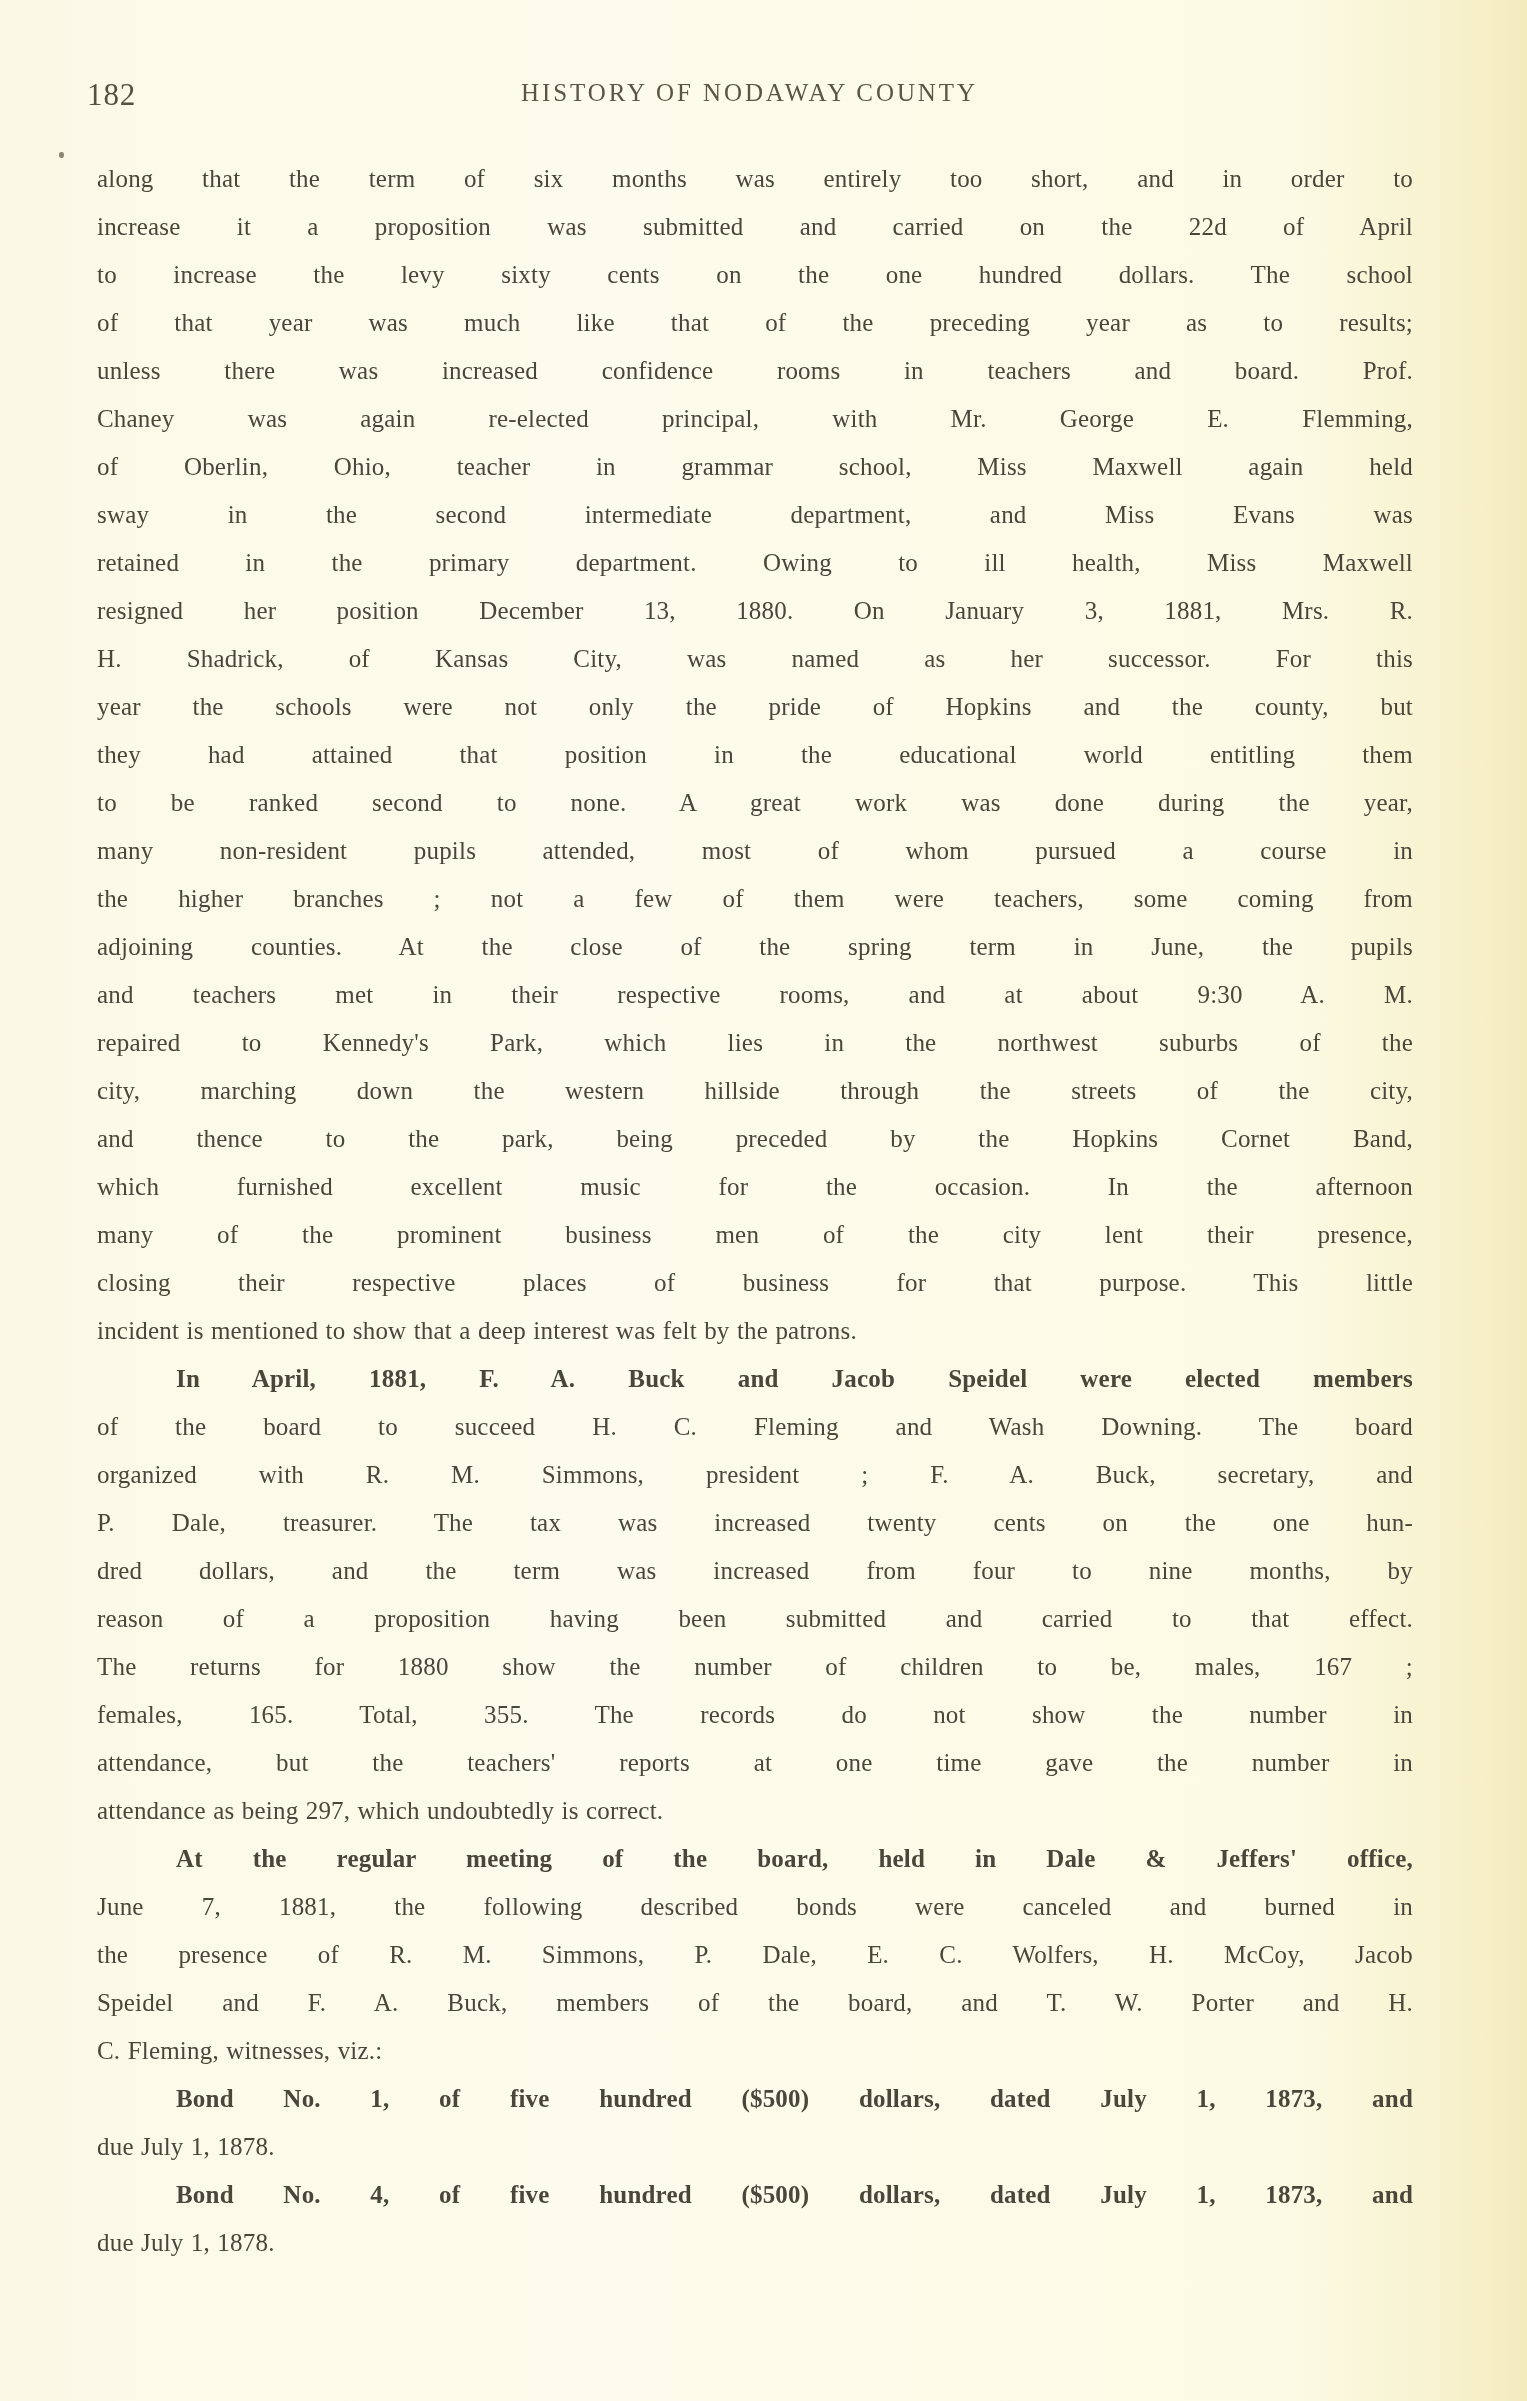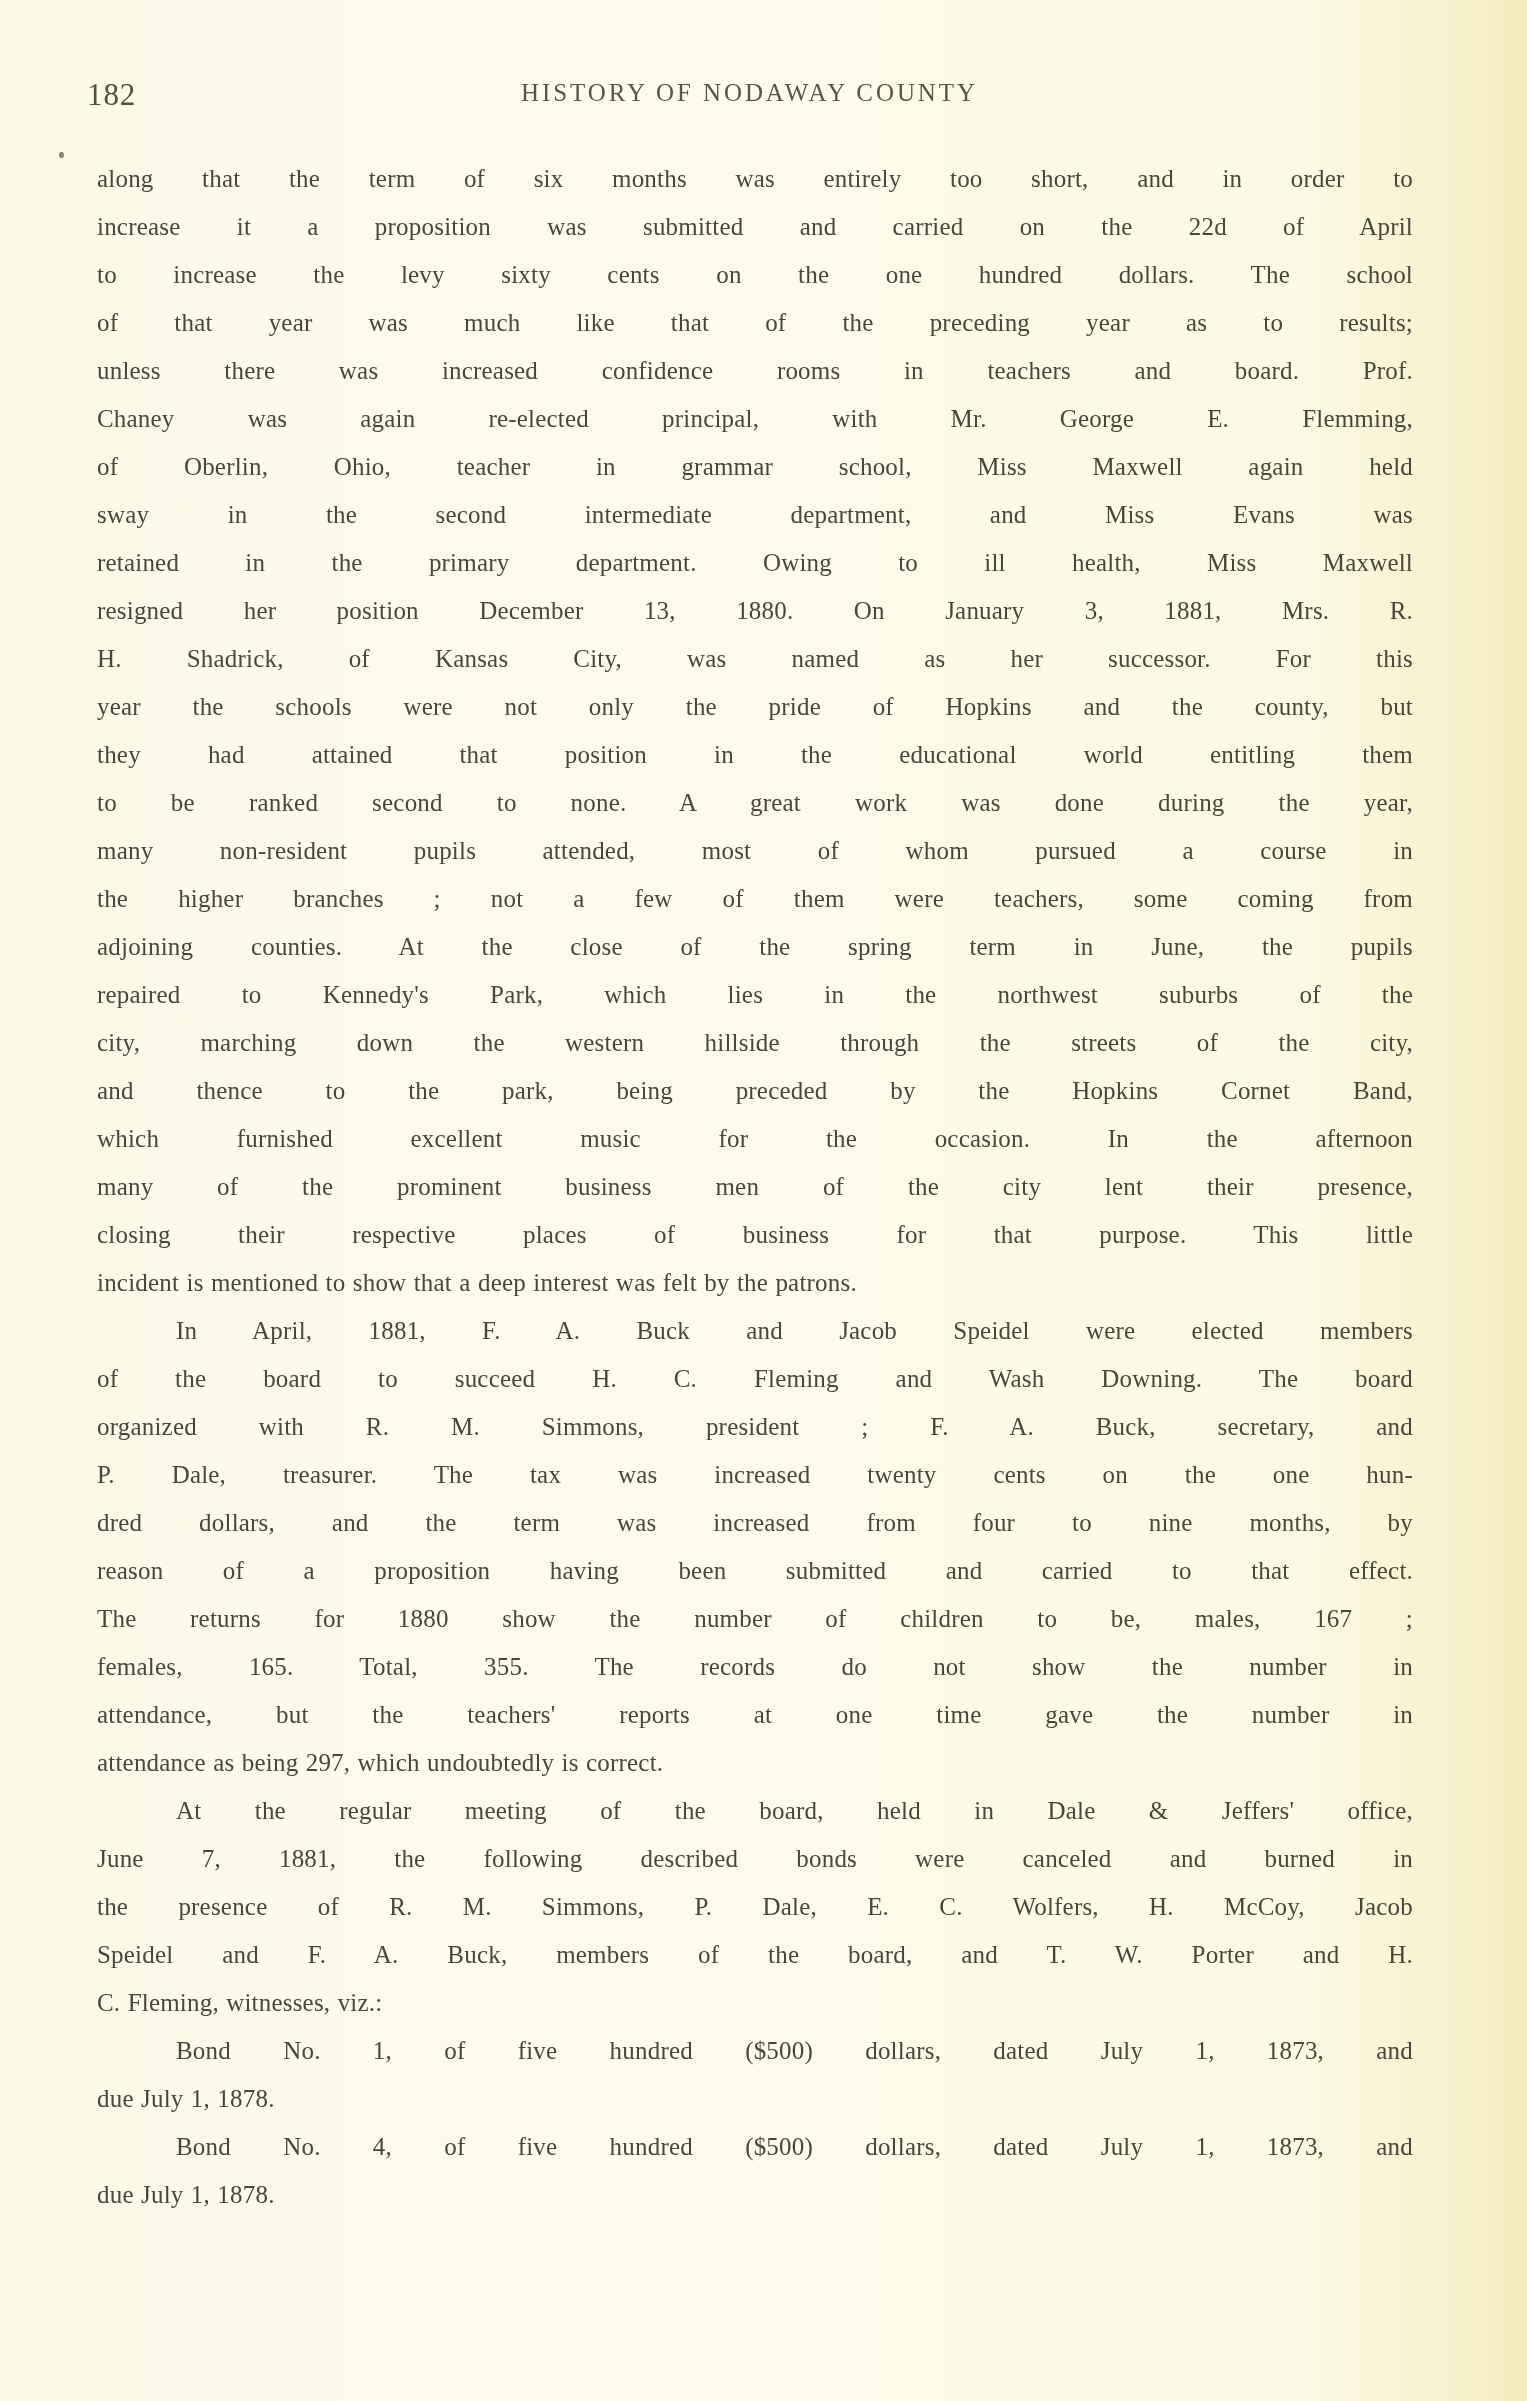--- a/index.html
+++ b/index.html
@@ -59,21 +59,21 @@
     height: 48px;
     line-height: 48px;
     font-size: 25px;
     white-space: nowrap;
     text-align: justify;
     text-align-last: justify;
     letter-spacing: 0.2px;
     word-spacing: 0.9px;
   }
   .line.last { text-align-last: left; }
-  .line.indent { padding-left: 79px; }
+  .line.indent { padding-left: 79px; font-weight: bold; }
 </style>
 </head>
 <body>
 
 <div class="page-header">
   <span class="page-number">182</span>
   <span class="running-head">HISTORY OF NODAWAY COUNTY</span>
 </div>
 
 <div class="speck"></div>
@@ -89,20 +89,21 @@
     <span class="line">sway in the second intermediate department, and Miss Evans was</span>
     <span class="line">retained in the primary department. Owing to ill health, Miss Maxwell</span>
     <span class="line">resigned her position December 13, 1880. On January 3, 1881, Mrs. R.</span>
     <span class="line">H. Shadrick, of Kansas City, was named as her successor. For this</span>
     <span class="line">year the schools were not only the pride of Hopkins and the county, but</span>
     <span class="line">they had attained that position in the educational world entitling them</span>
     <span class="line">to be ranked second to none. A great work was done during the year,</span>
     <span class="line">many non-resident pupils attended, most of whom pursued a course in</span>
     <span class="line">the higher branches ; not a few of them were teachers, some coming from</span>
     <span class="line">adjoining counties. At the close of the spring term in June, the pupils</span>
+    <span class="line">and teachers met in their respective rooms, and at about 9:30 A. M.</span>
     <span class="line">repaired to Kennedy's Park, which lies in the northwest suburbs of the</span>
     <span class="line">city, marching down the western hillside through the streets of the city,</span>
     <span class="line">and thence to the park, being preceded by the Hopkins Cornet Band,</span>
     <span class="line">which furnished excellent music for the occasion. In the afternoon</span>
     <span class="line">many of the prominent business men of the city lent their presence,</span>
     <span class="line">closing their respective places of business for that purpose. This little</span>
     <span class="line last">incident is mentioned to show that a deep interest was felt by the patrons.</span>
     <span class="line indent">In April, 1881, F. A. Buck and Jacob Speidel were elected members</span>
     <span class="line">of the board to succeed H. C. Fleming and Wash Downing. The board</span>
     <span class="line">organized with R. M. Simmons, president ; F. A. Buck, secretary, and</span>

